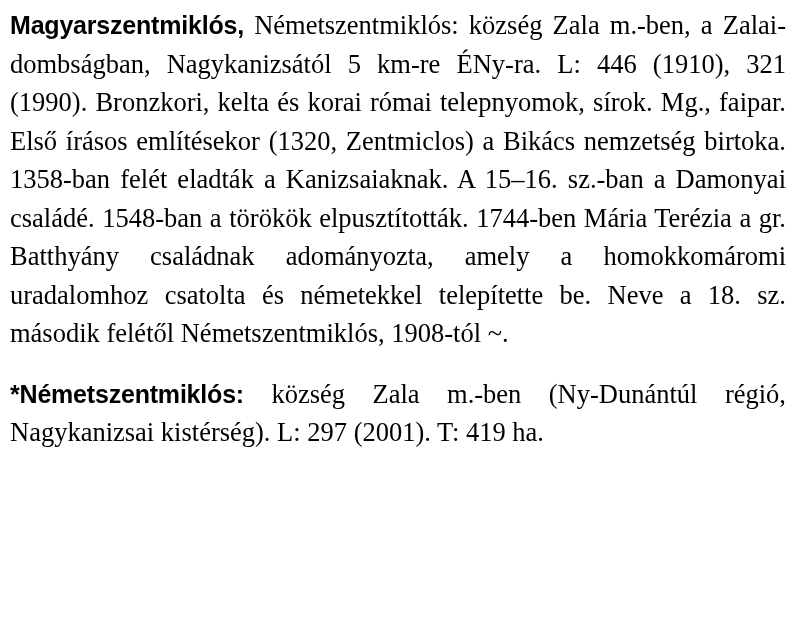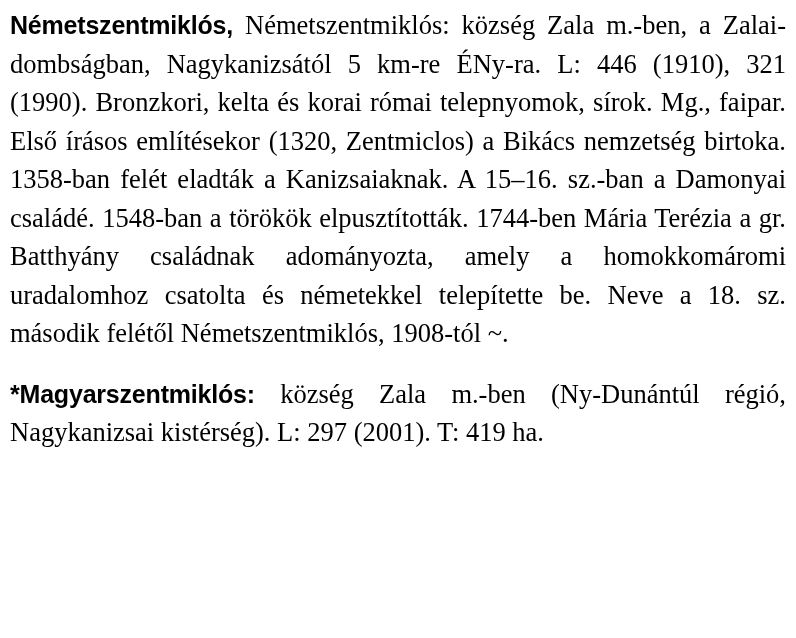--- a/index.html
+++ b/index.html
@@ -40,21 +40,21 @@
   }
   .alt-name {
   }
 </style>
 </head>
 <body>
 
 <div class="page">
 
   <p class="entry">
-    <span class="headword">Németszentmiklós,</span>
+    <span class="headword">Magyarszentmiklós,</span>
     <span class="alt-name">Németszentmiklós:</span><span> község Zala m.-ben, a Zalai-dombságban, Nagykanizsától 5 km-re ÉNy-ra. L: 446 (1910), 321 (1990). Bronzkori, kelta és korai római telepnyomok, sírok. Mg., faipar. Első írásos említésekor (1320, Zentmiclos) a Bikács nemzetség birtoka. 1358-ban felét eladták a Kanizsaiaknak. A 15–16. sz.-ban a Damonyai családé. 1548-ban a törökök elpusztították. 1744-ben Mária Terézia a gr. Batthyány családnak adományozta, amely a homokkomáromi uradalomhoz csatolta és németekkel telepítette be. Neve a 18. sz. második felétől Németszentmiklós, 1908-tól ~.</span>
   </p>
 
   <p class="entry">
-    <span class="headword">*Magyarszentmiklós:</span><span> község Zala m.-ben (Ny-Dunántúl régió, Nagykanizsai kistérség). L: 297 (2001). T: 419 ha.</span>
+    <span class="headword">*Németszentmiklós:</span><span> község Zala m.-ben (Ny-Dunántúl régió, Nagykanizsai kistérség). L: 297 (2001). T: 419 ha.</span>
   </p>
 
 </div>
 
 </body></html>

